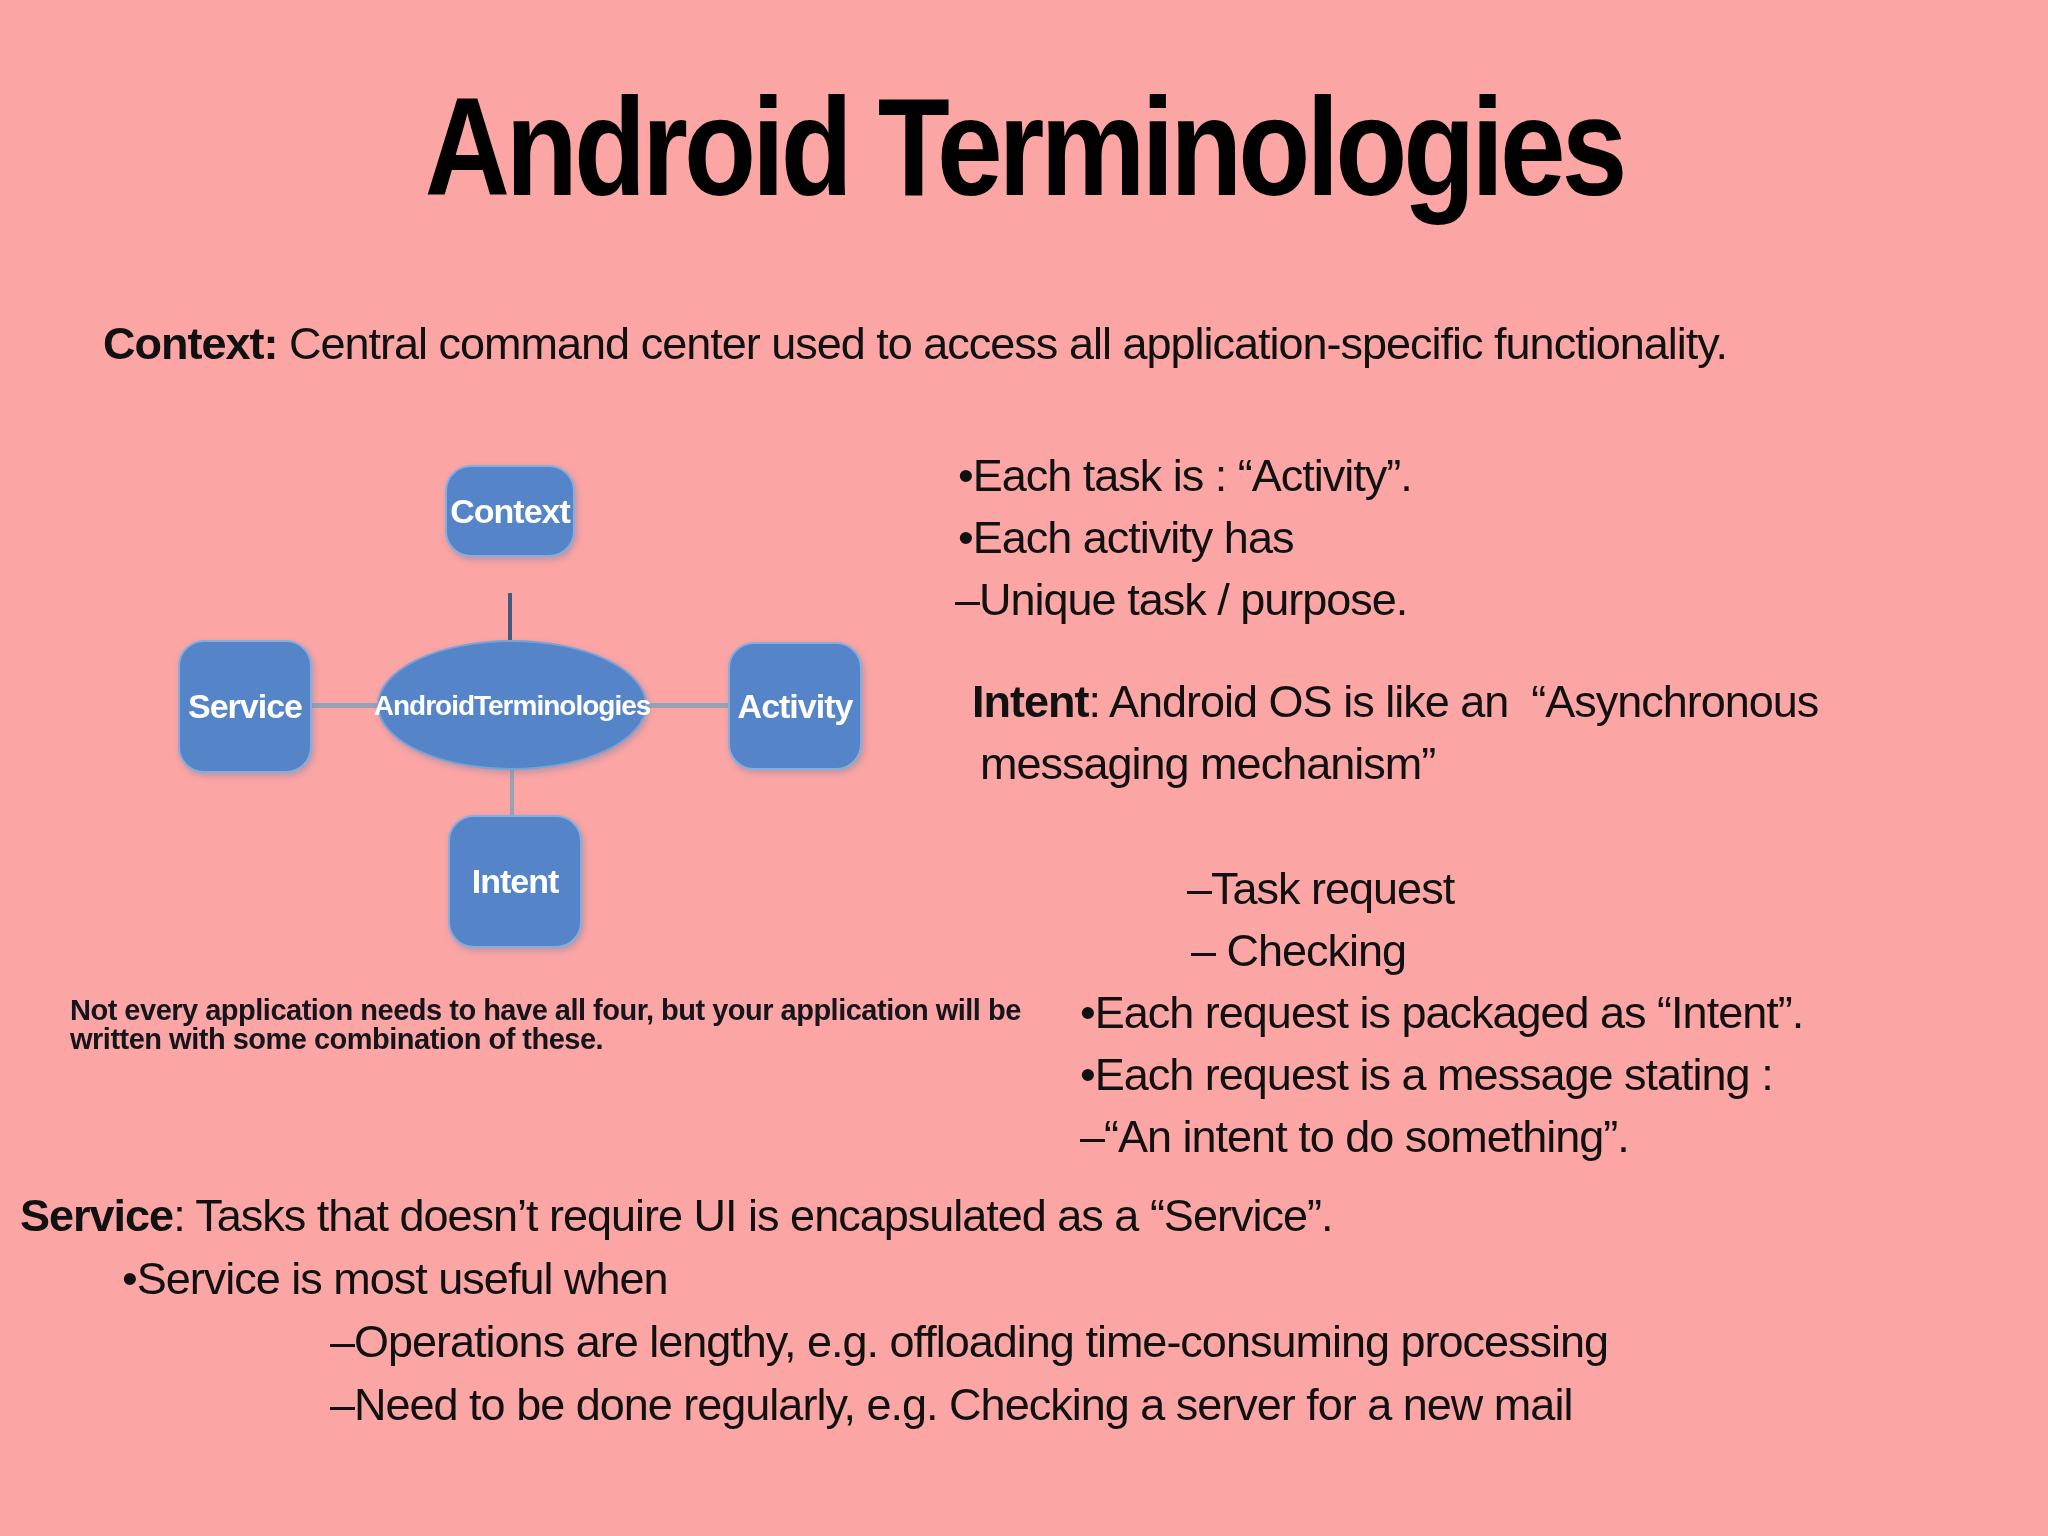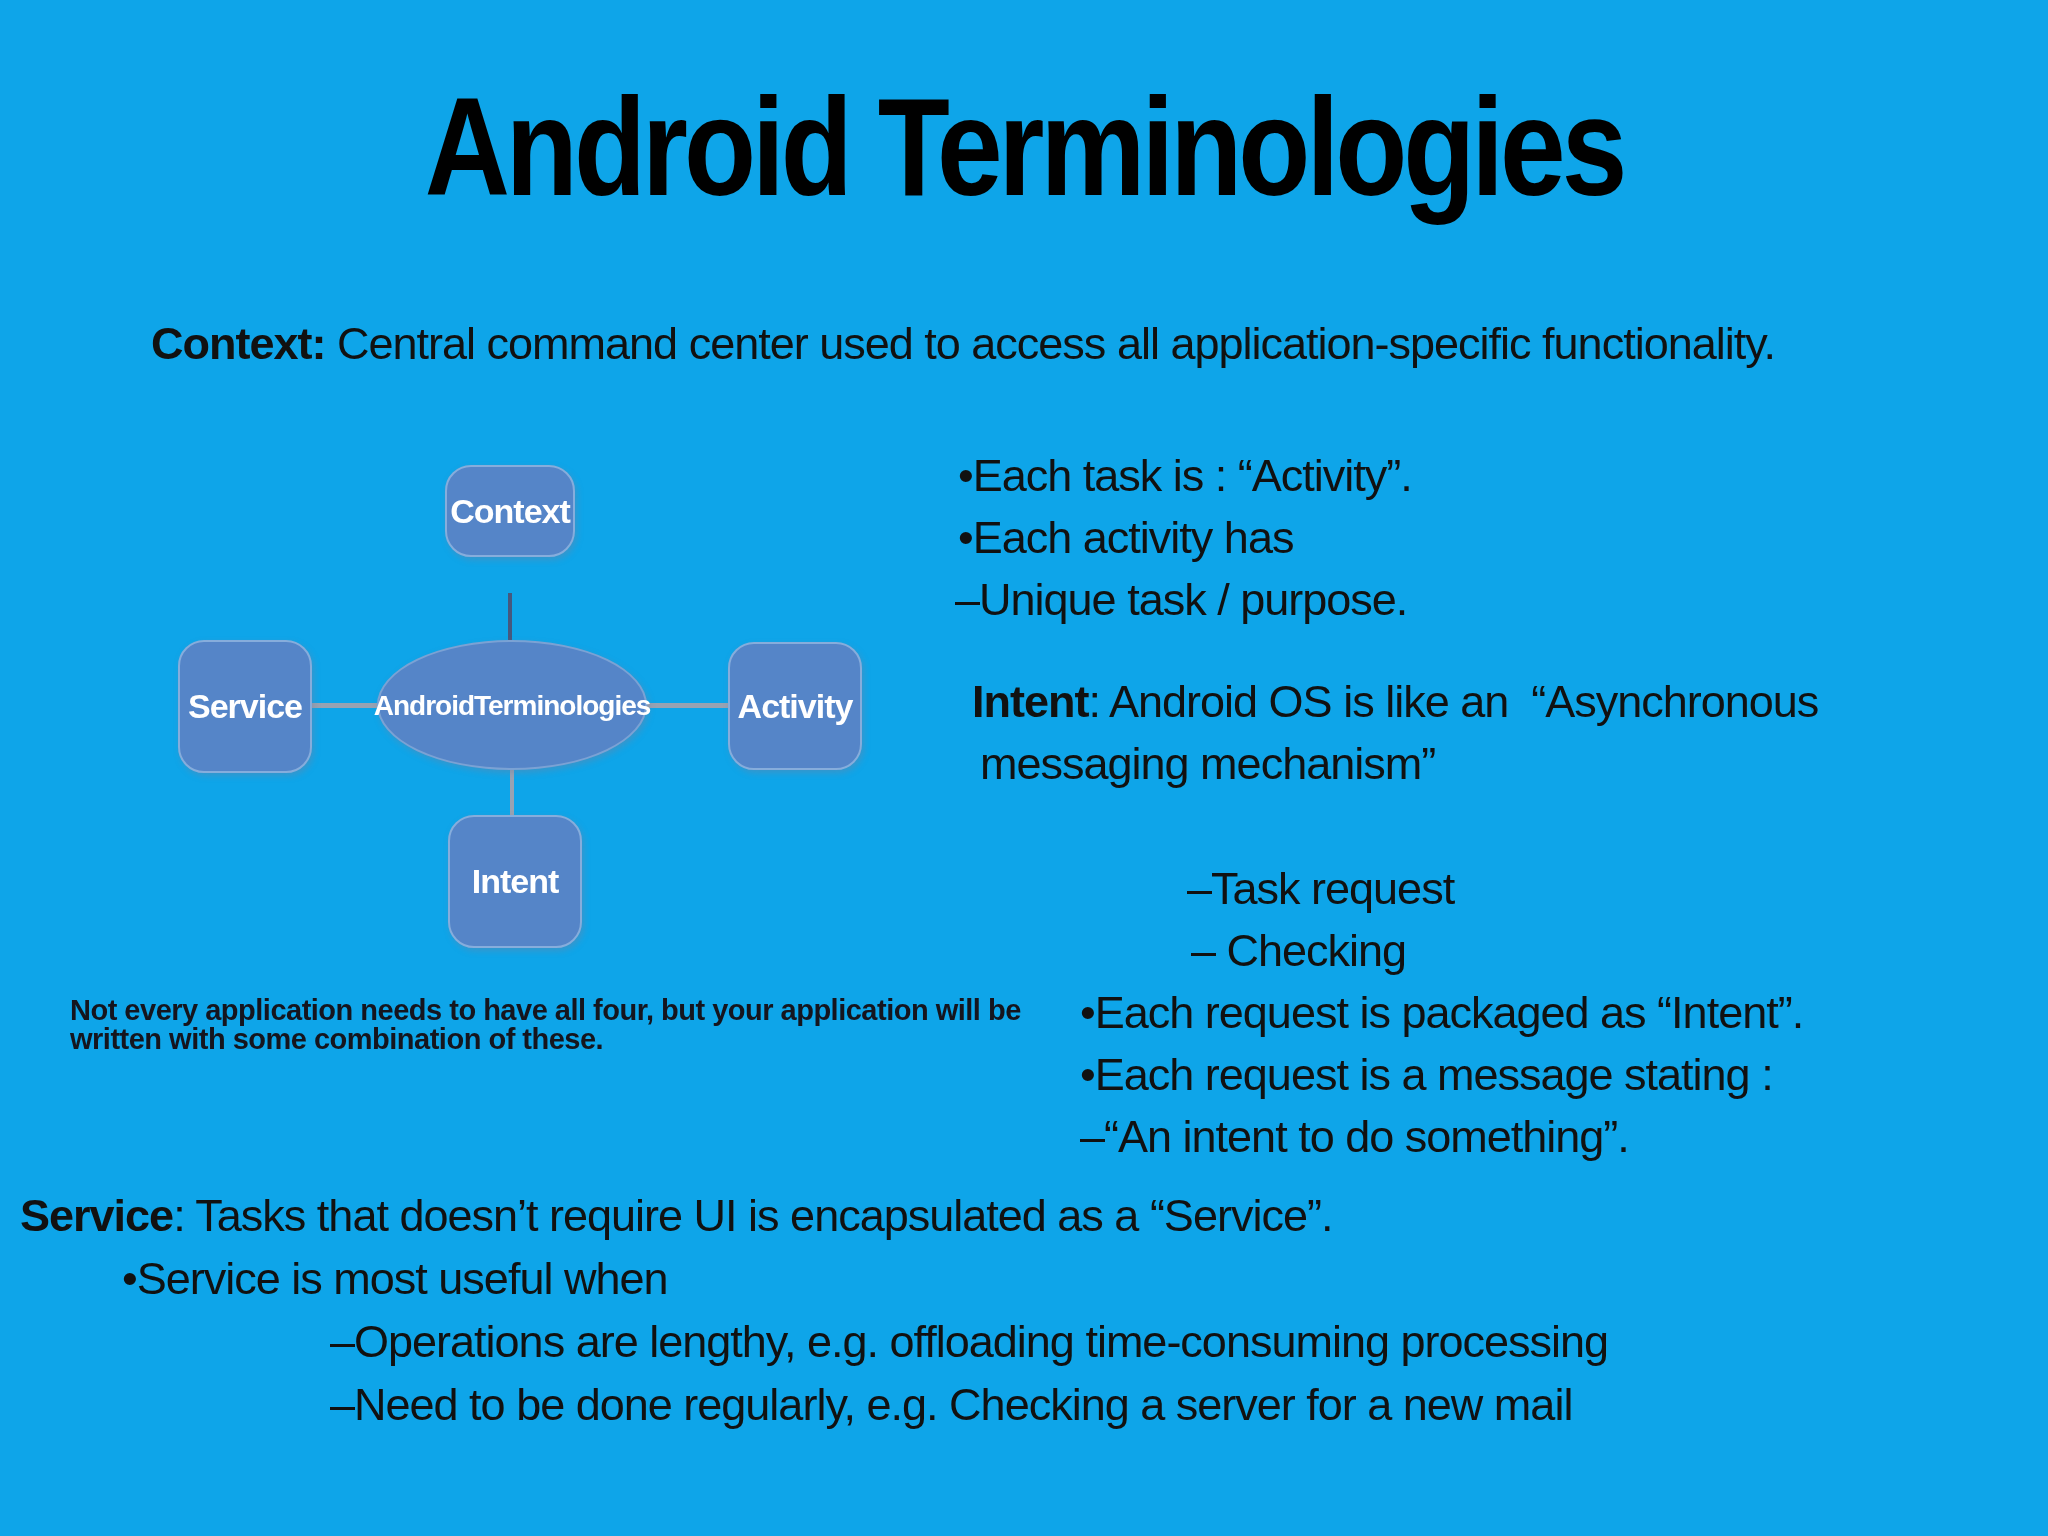--- a/index.html
+++ b/index.html
@@ -4,21 +4,21 @@
 <style>
   html, body {
     margin: 0;
     padding: 0;
     background: #ffffff;
   }
   #slide {
     position: relative;
     width: 2048px;
     height: 1536px;
-    background: #0ea5e9;
+    background: #fca5a5;
     overflow: hidden;
     font-family: "Liberation Sans", sans-serif;
     color: #111111;
   }
   .title {
     position: absolute;
     top: 66px;
     left: 0;
     width: 2048px;
     text-align: center;
@@ -96,21 +96,21 @@
     white-space: pre;
   }
 </style>
 </head>
 <body>
 
 <div id="slide">
 
   <div class="title">Android Terminologies</div>
 
-  <div class="line" style="left:103px; top:316px;margin-left:48px;"><b>Context:</b><span> Central command center used to access all application-specific functionality.</span></div>
+  <div class="line" style="left:103px; top:316px;"><b>Context:</b><span> Central command center used to access all application-specific functionality.</span></div>
 
   <div>
     <div class="connector conn-v-dark" style="left:508px; top:593px; height:47px;"></div>
     <div class="connector conn-v-gray" style="left:510px; top:770px; height:45px;"></div>
     <div class="connector conn-h-gray" style="left:312px; top:703px; width:65px;"></div>
     <div class="connector conn-h-gray" style="left:647px; top:703px; width:83px;"></div>
 
     <div class="node" style="left:445px; top:465px; width:130px; height:92px;">
       <span class="nlabel">Context</span>
     </div>

